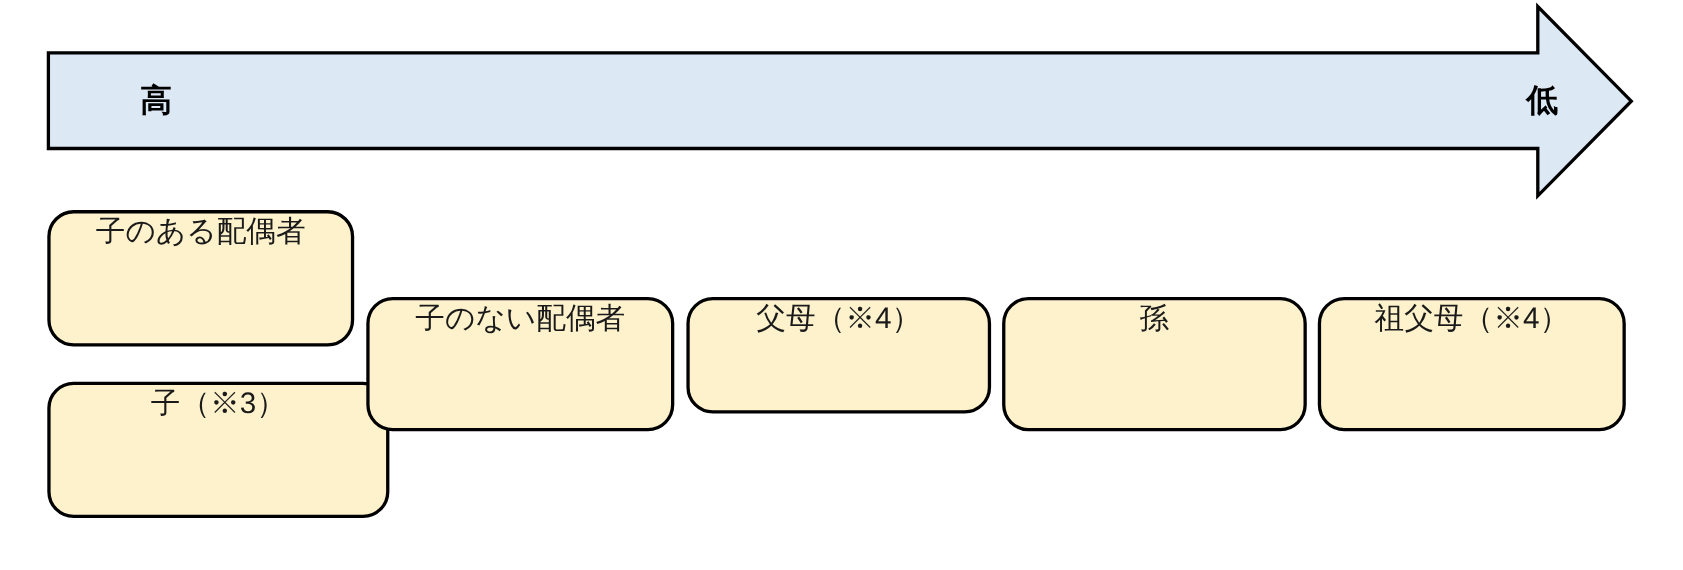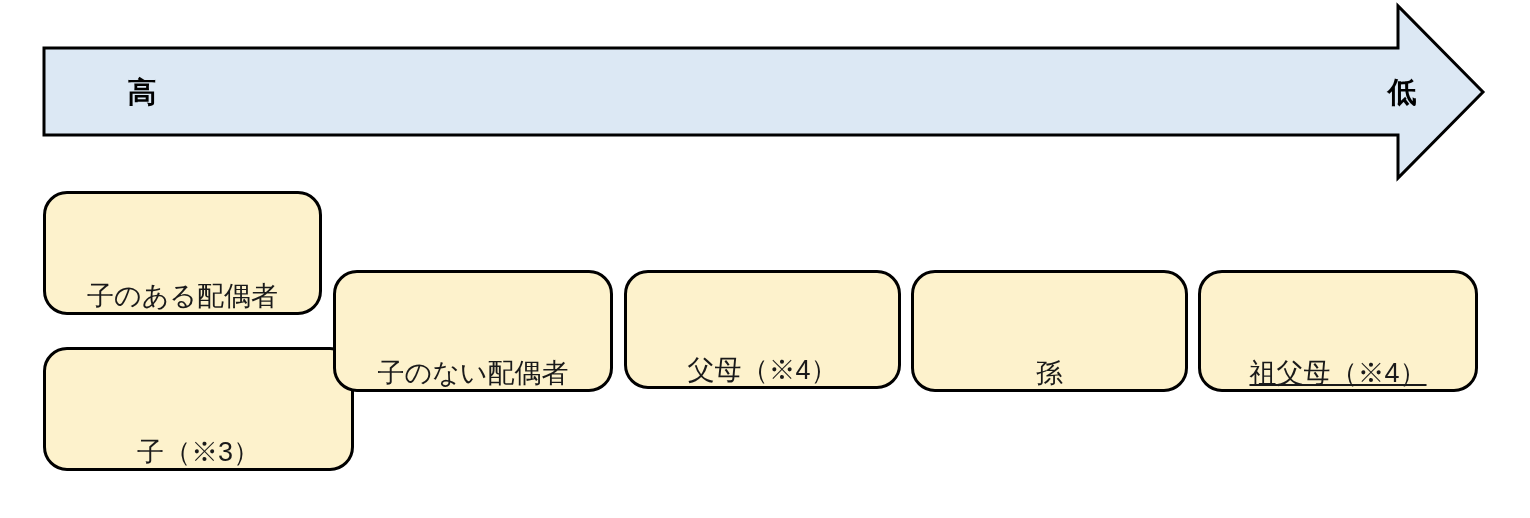--- a/index.html
+++ b/index.html
@@ -34,33 +34,33 @@
   .arrow-label.left   { left: 142px; }
   .arrow-label.center { left: 800px; }
   .arrow-label.right  { left: 1402px; }
   .node {
     position: absolute;
     box-sizing: border-box;
     background: #fdf2cc;
     border: 3px solid #000000;
     border-radius: 24px;
     display: flex;
-    align-items: flex-end;
+    align-items: flex-start;
     justify-content: center;
     font-size: 27px;
     line-height: 1.2;
     color: #1a1a1a;
     white-space: nowrap;
   }
   .node-1 { left: 43px;   top: 191px; width: 279px; height: 124px; }
   .node-2 { left: 43px;   top: 347px; width: 311px; height: 124px; }
   .node-3 { left: 333px;  top: 270px; width: 280px; height: 122px; }
-  .node-4 { left: 624px;  top: 270px; width: 277px; height: 119px; }
+  .node-4 { left: 624px;  top: 270px; width: 277px; height: 106px; }
   .node-5 { left: 911px;  top: 270px; width: 277px; height: 122px; }
-  .node-6 { left: 1198px; top: 270px; width: 280px; height: 122px; text-decoration: underline; }
+  .node-6 { left: 1198px; top: 270px; width: 280px; height: 122px; }
 </style>
 </head>
 <body>
 
 <div class="canvas">
 
   <svg class="arrow-svg" width="1530" height="190" viewBox="0 0 1530 190" aria-hidden="true">
     <polygon points="44,48 1398,48 1398,6 1483,92 1398,178 1398,135 44,135" stroke="#000000" stroke-width="3" stroke-linejoin="miter" fill="#dce8f4"></polygon>
   </svg>
 

